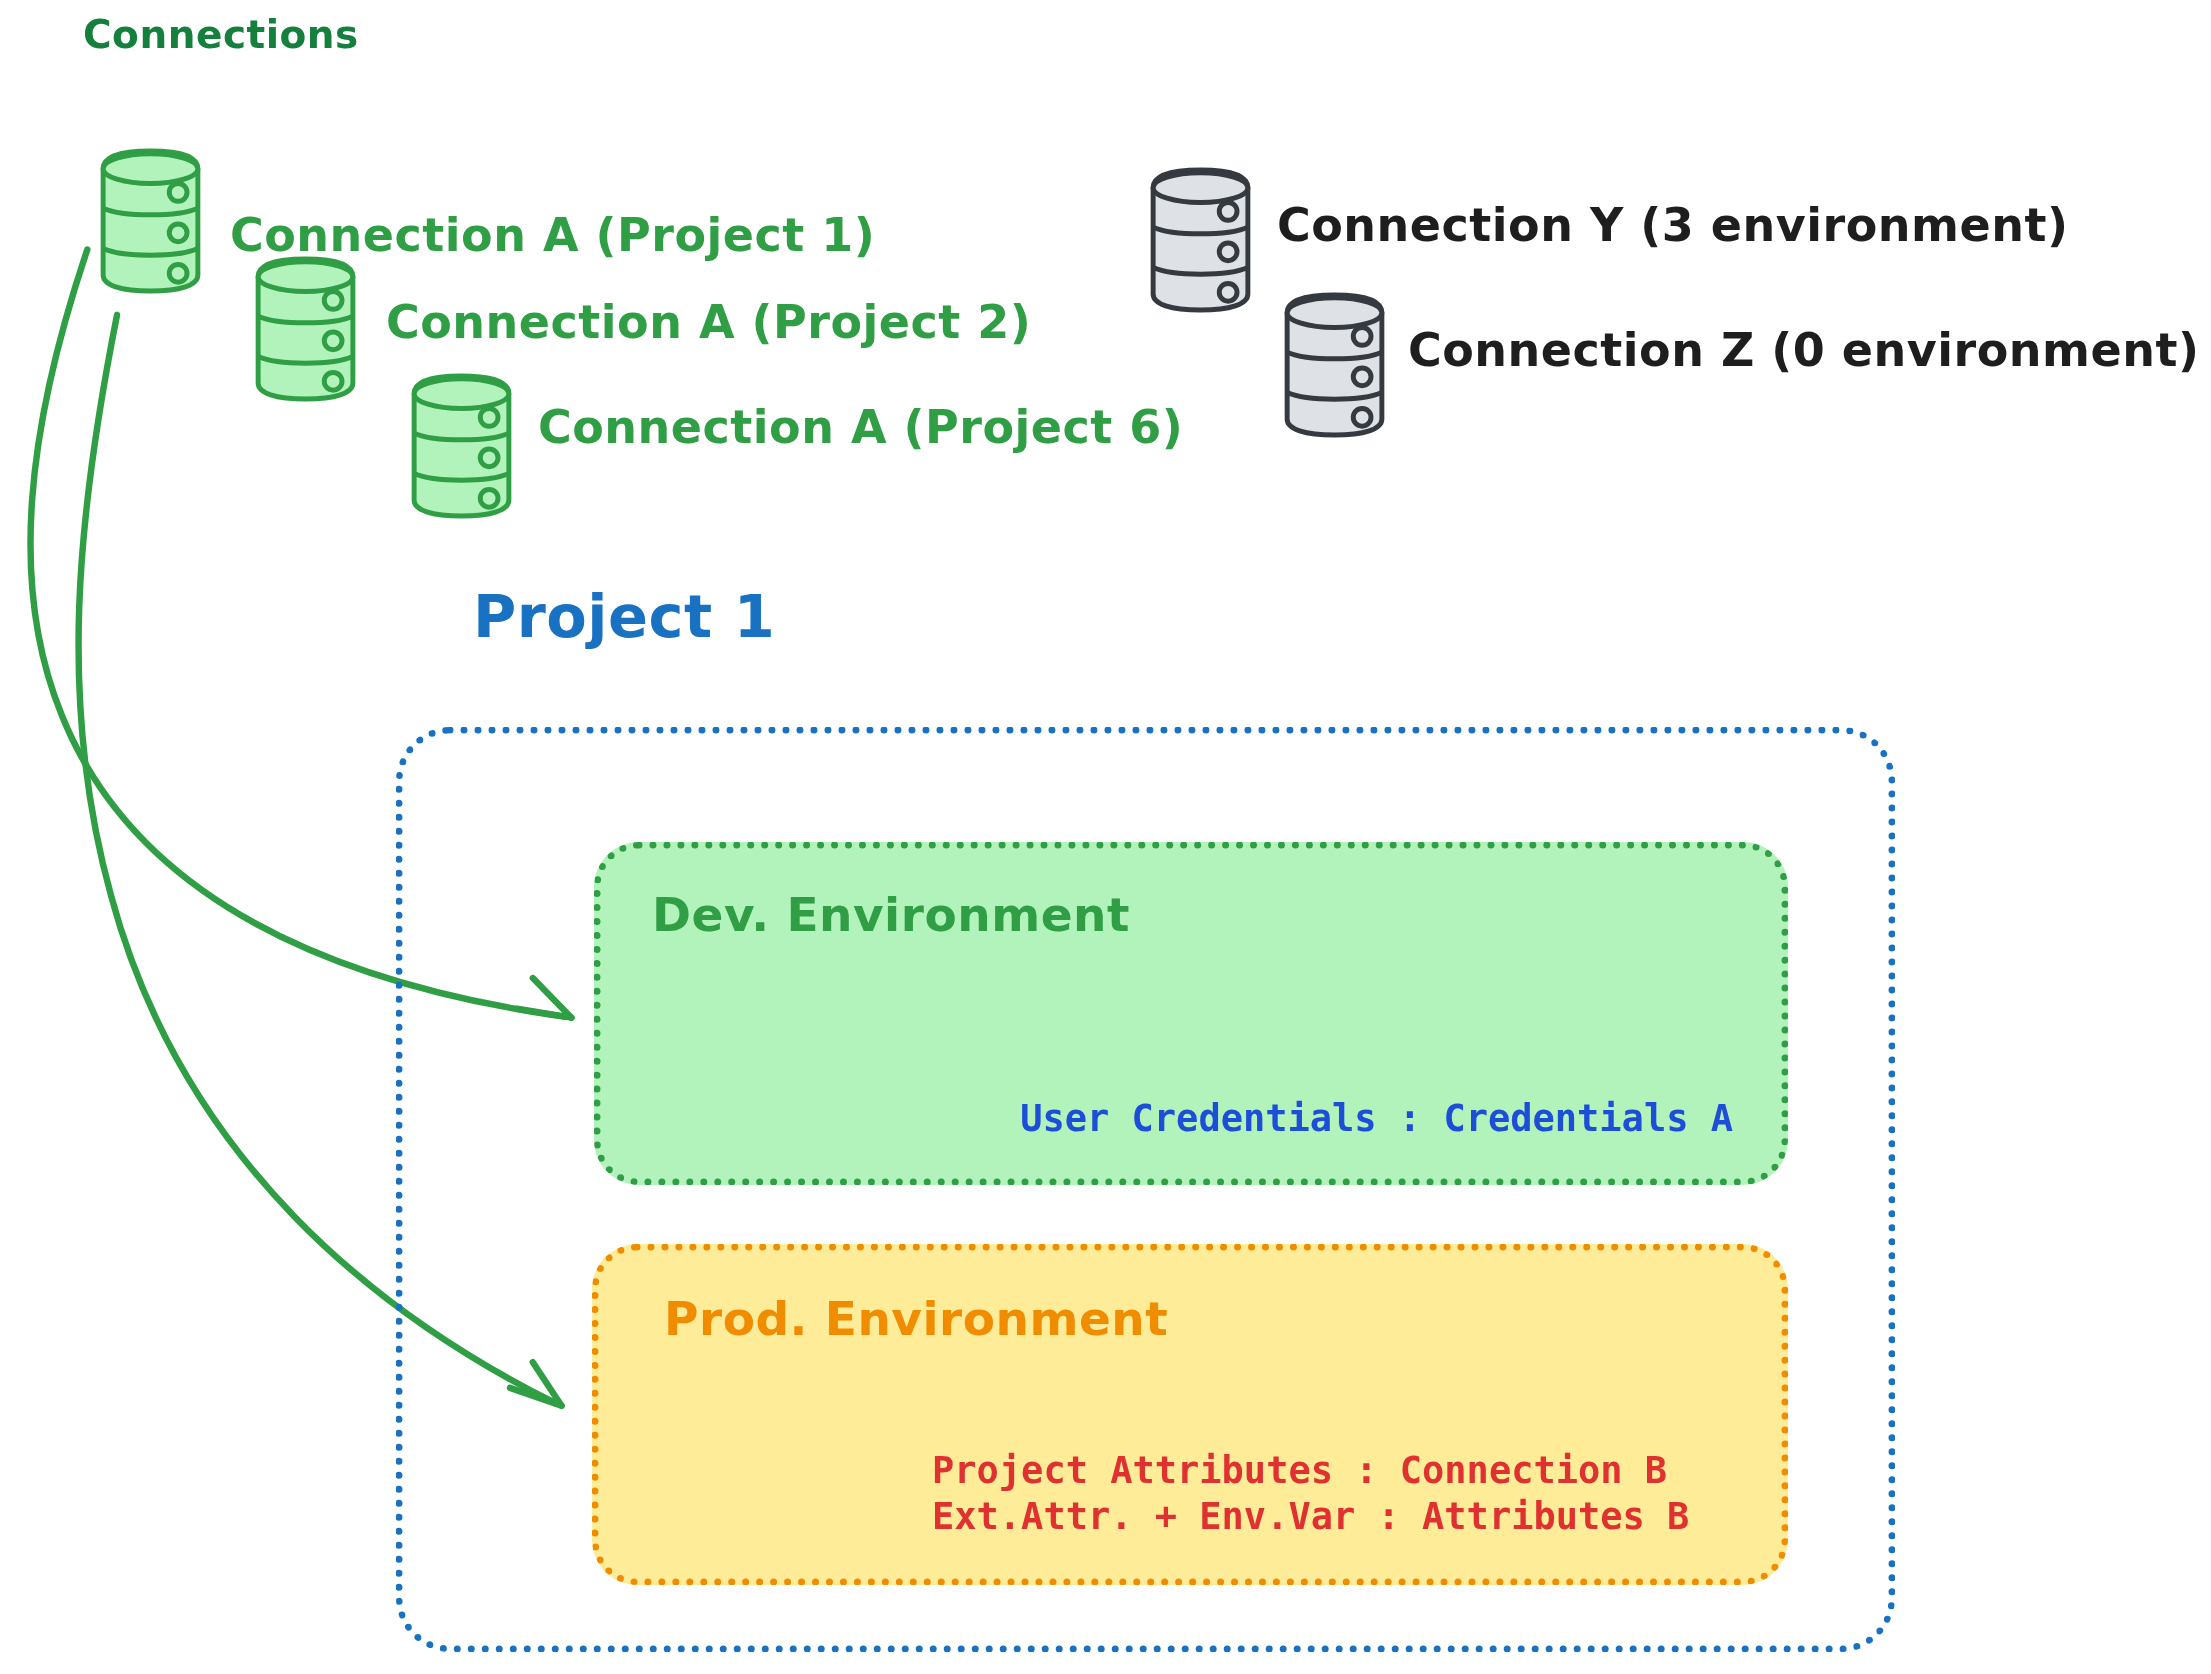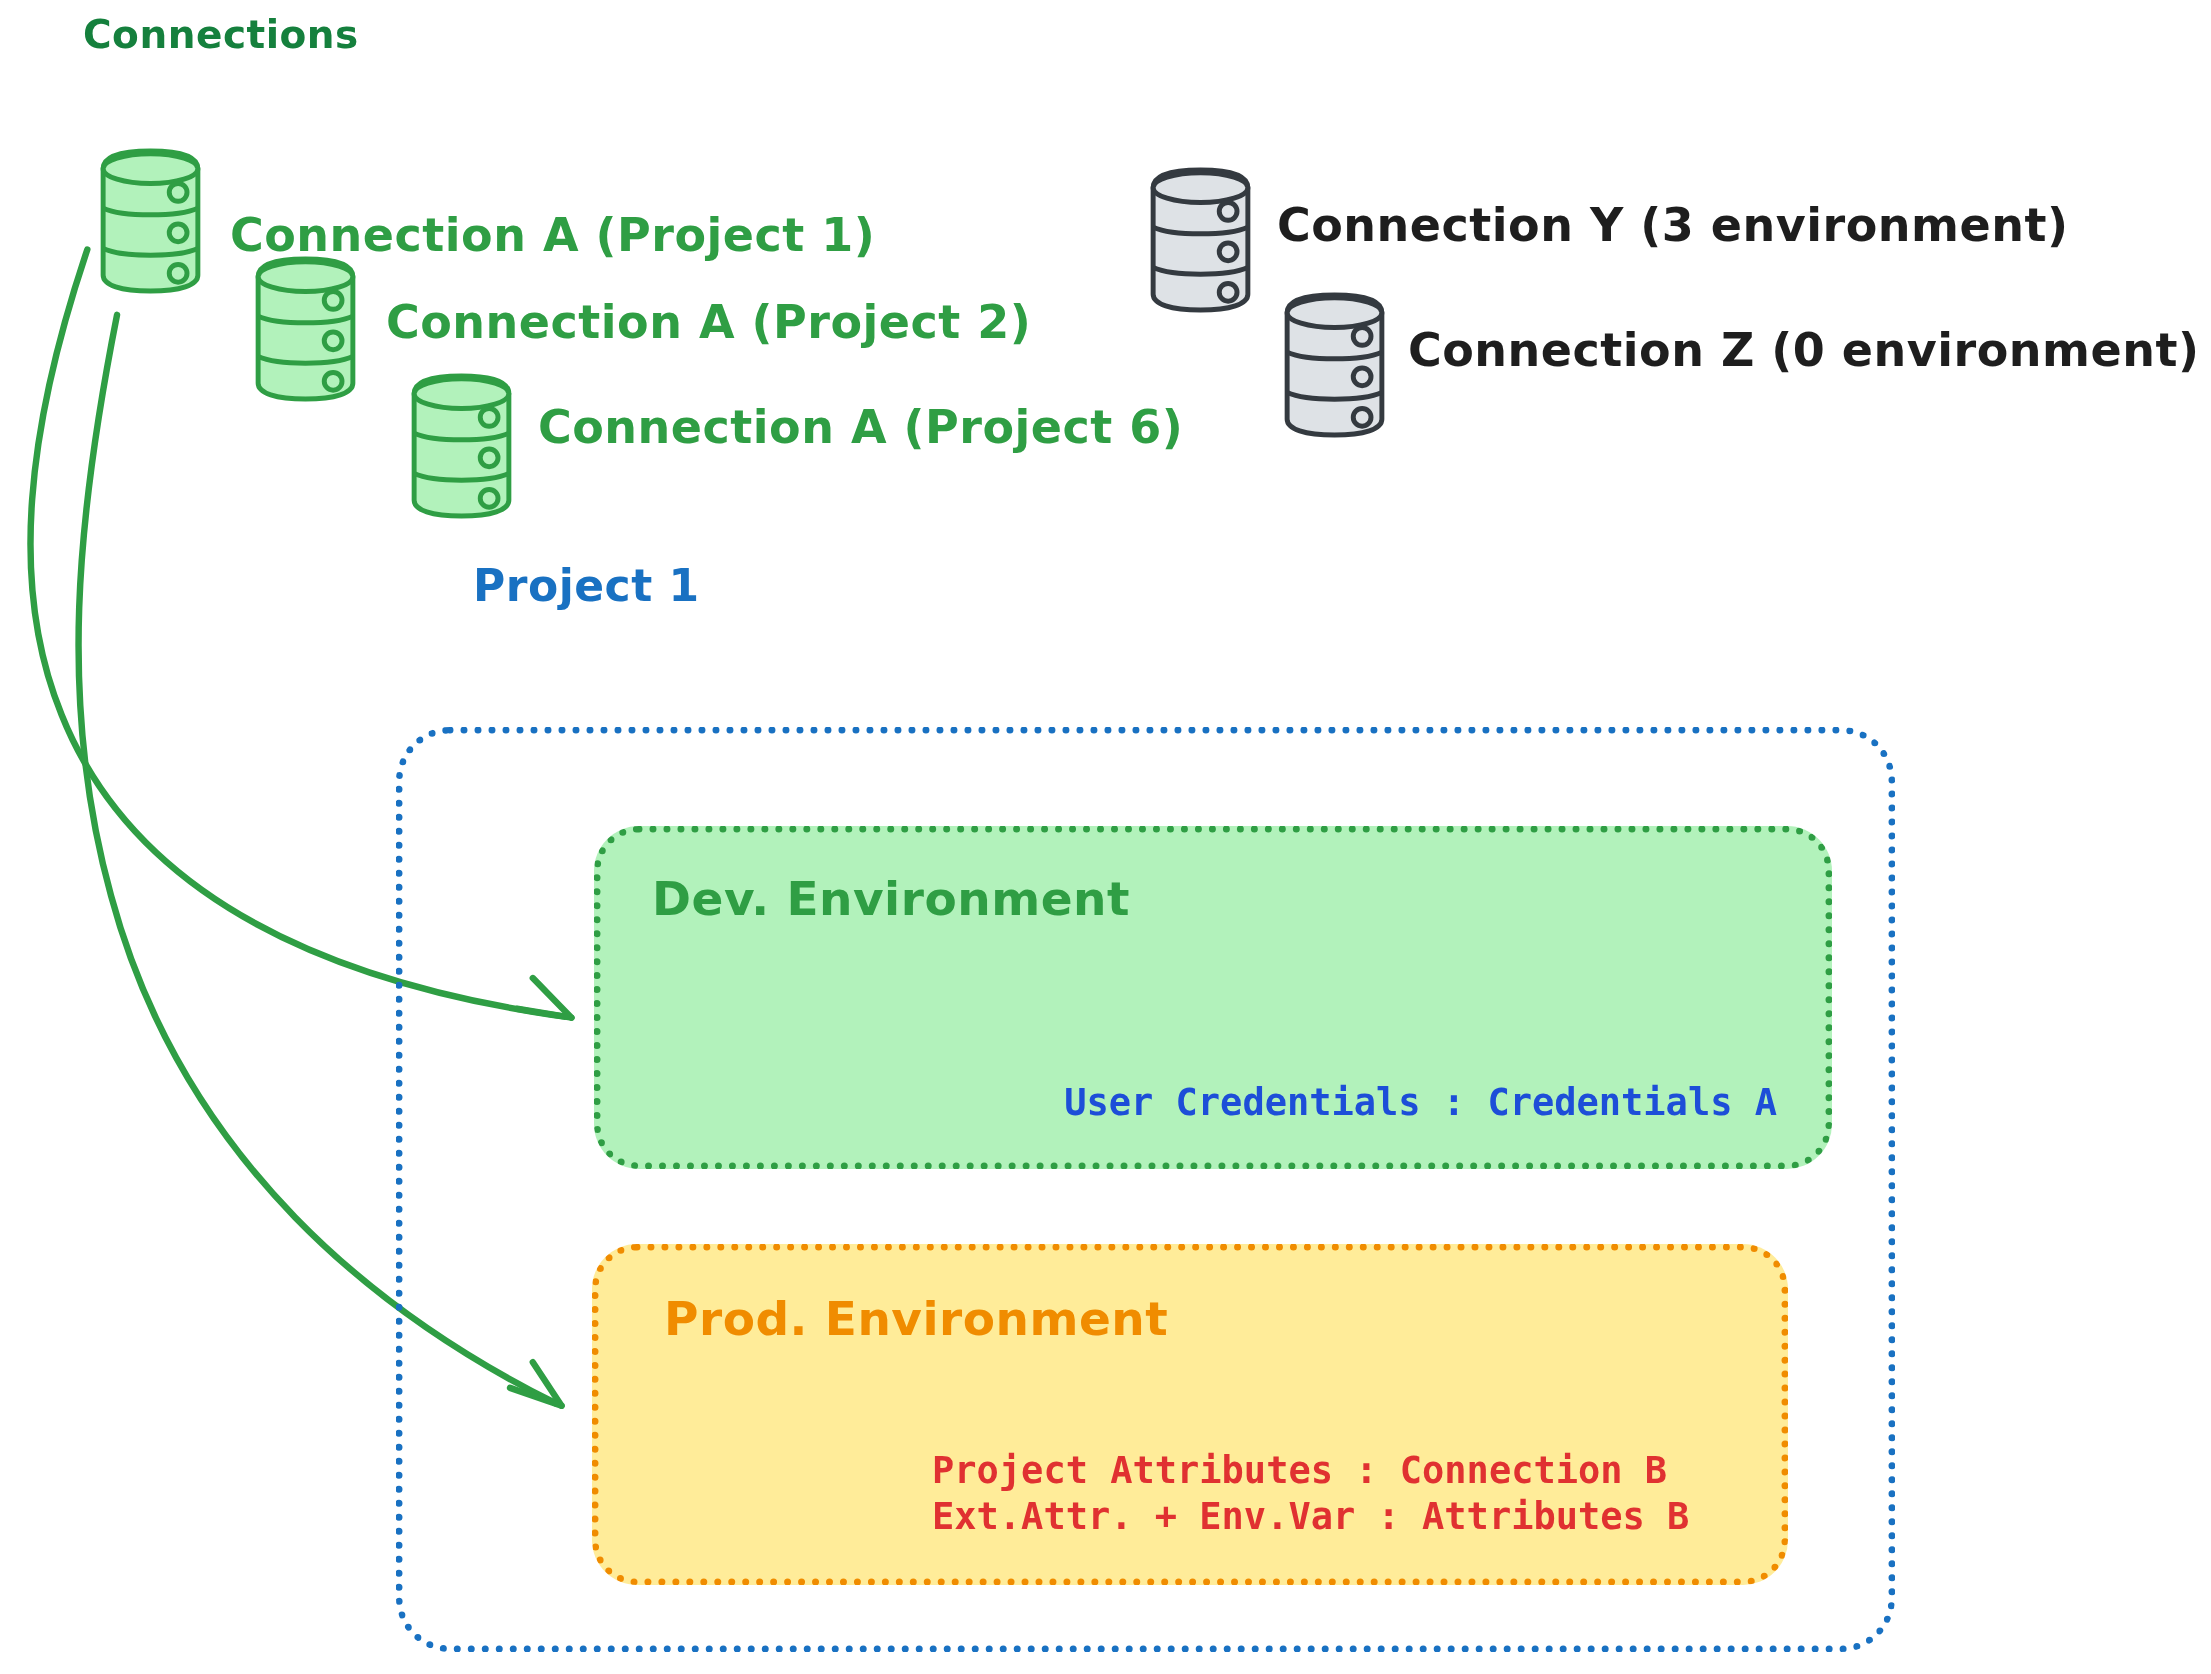--- a/index.html
+++ b/index.html
@@ -12,21 +12,21 @@
   .mono{font-family:"DejaVu Sans Mono","Liberation Mono",monospace;}
 
   .main-title{left:83px;top:12px;font-size:39px;font-weight:700;color:#15803d;}
 
   .db-label{font-size:46px;font-weight:600;white-space:nowrap;}
   .db-label.green{color:#2f9e44;}
   .db-label.dark{color:#1e1e1e;}
 
   .db-icon{position:absolute;width:119px;height:150px;}
 
-  .project-title{left:473px;top:560px;font-size:44px;font-weight:700;color:#1971c2;}
+  .project-title{left:473px;top:582px;font-size:59px;font-weight:700;color:#1971c2;}
 
   .project-box{
     left:396px;top:727px;width:1485px;height:911px;
     border:7px dotted #1971c2;border-radius:54px;background:transparent;
   }
   .env-box{position:absolute;border-radius:45px;}
   .env-box.dev{
     left:594px;top:830px;width:1180px;height:329px;
     background:#b2f2bb;border:7px dotted #2f9e44;
   }
@@ -118,21 +118,21 @@
     <circle cx="88" cy="48" r="9" fill="none" stroke="#343a40" stroke-width="5"></circle>
     <circle cx="88" cy="89" r="9" fill="none" stroke="#343a40" stroke-width="5"></circle>
     <circle cx="88" cy="130" r="9" fill="none" stroke="#343a40" stroke-width="5"></circle>
   </svg>
   <div class="abs hand db-label dark" style="left:1408px;top:323px;text-align:right;">Connection Z (0 environment)</div>
 
   <div class="abs hand project-title">Project 1</div>
 
   <div class="abs project-box">
 
-    <div class="env-box dev" style="left:191px;top:92px;padding-left:44px;">
+    <div class="env-box dev" style="left:191px;top:108px;">
       <div class="hand env-title dev">Dev. Environment</div>
       <div class="mono env-cred dev">User Credentials : Credentials A</div>
     </div>
 
     <div class="env-box prod" style="left:189px;top:510px;">
       <div class="hand env-title prod">Prod. Environment</div>
       <div class="mono env-cred prod">
         <div>Project Attributes : Connection B</div>
         <div>Ext.Attr. + Env.Var : Attributes B</div>
       </div>

